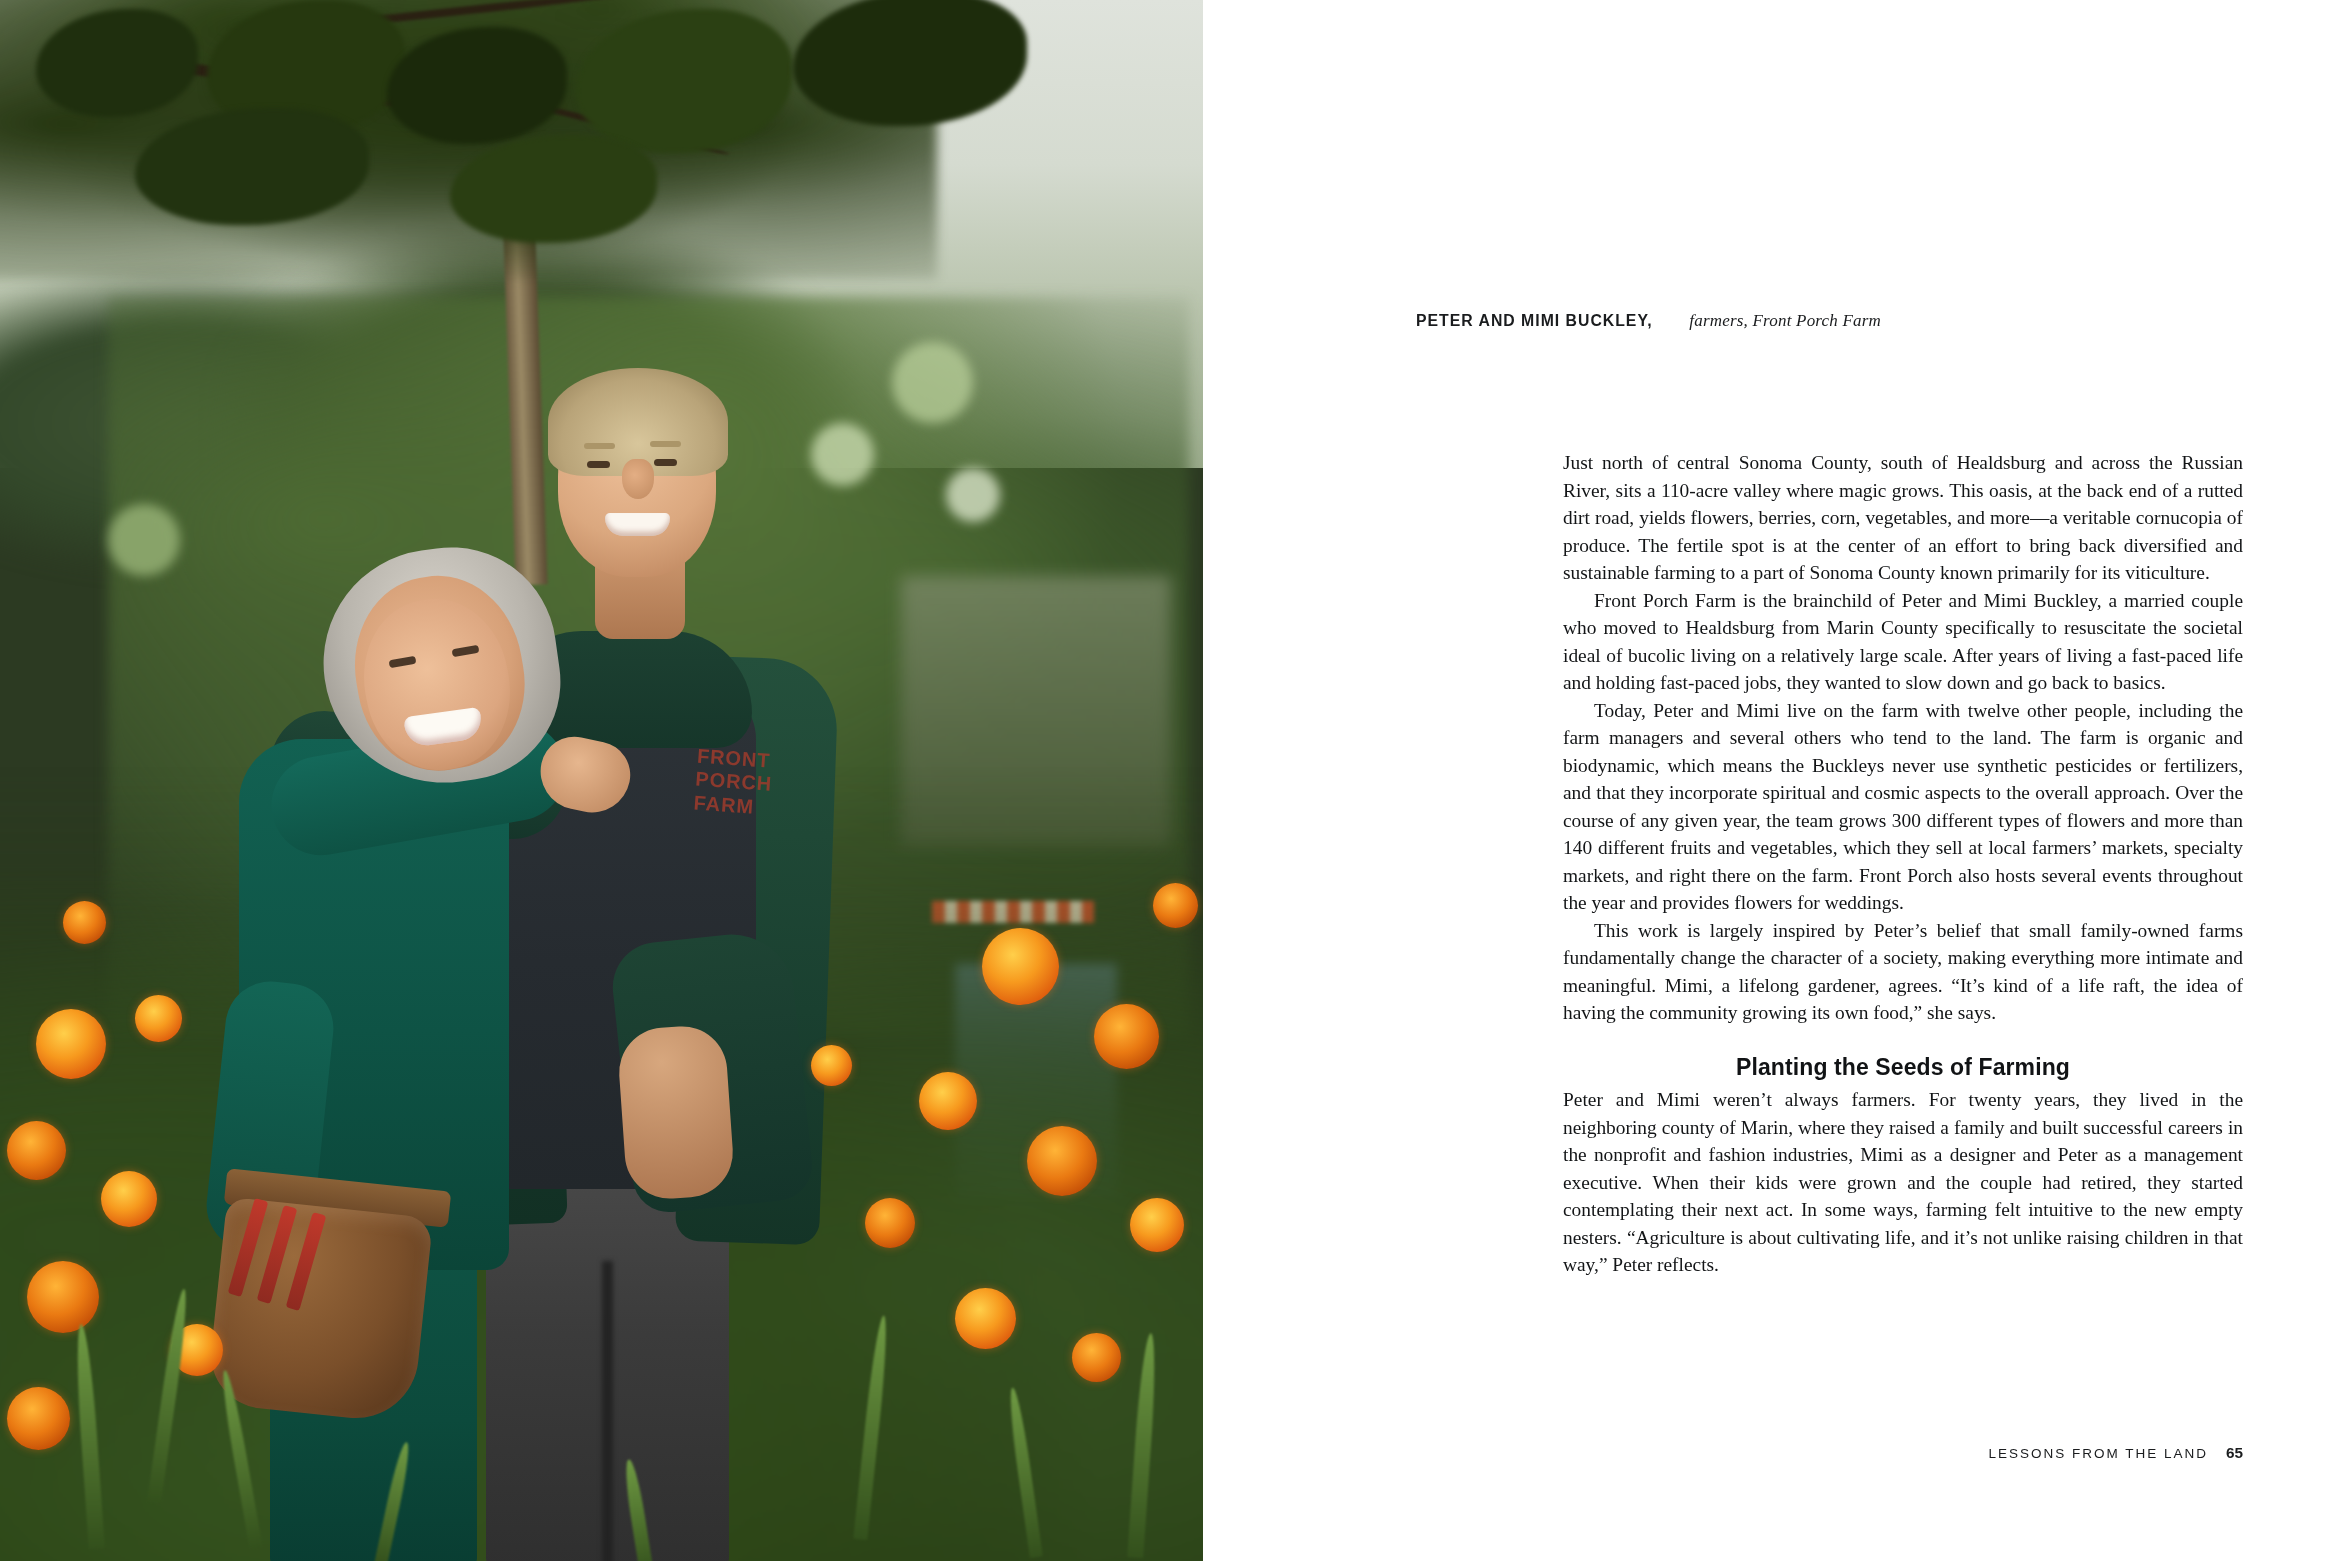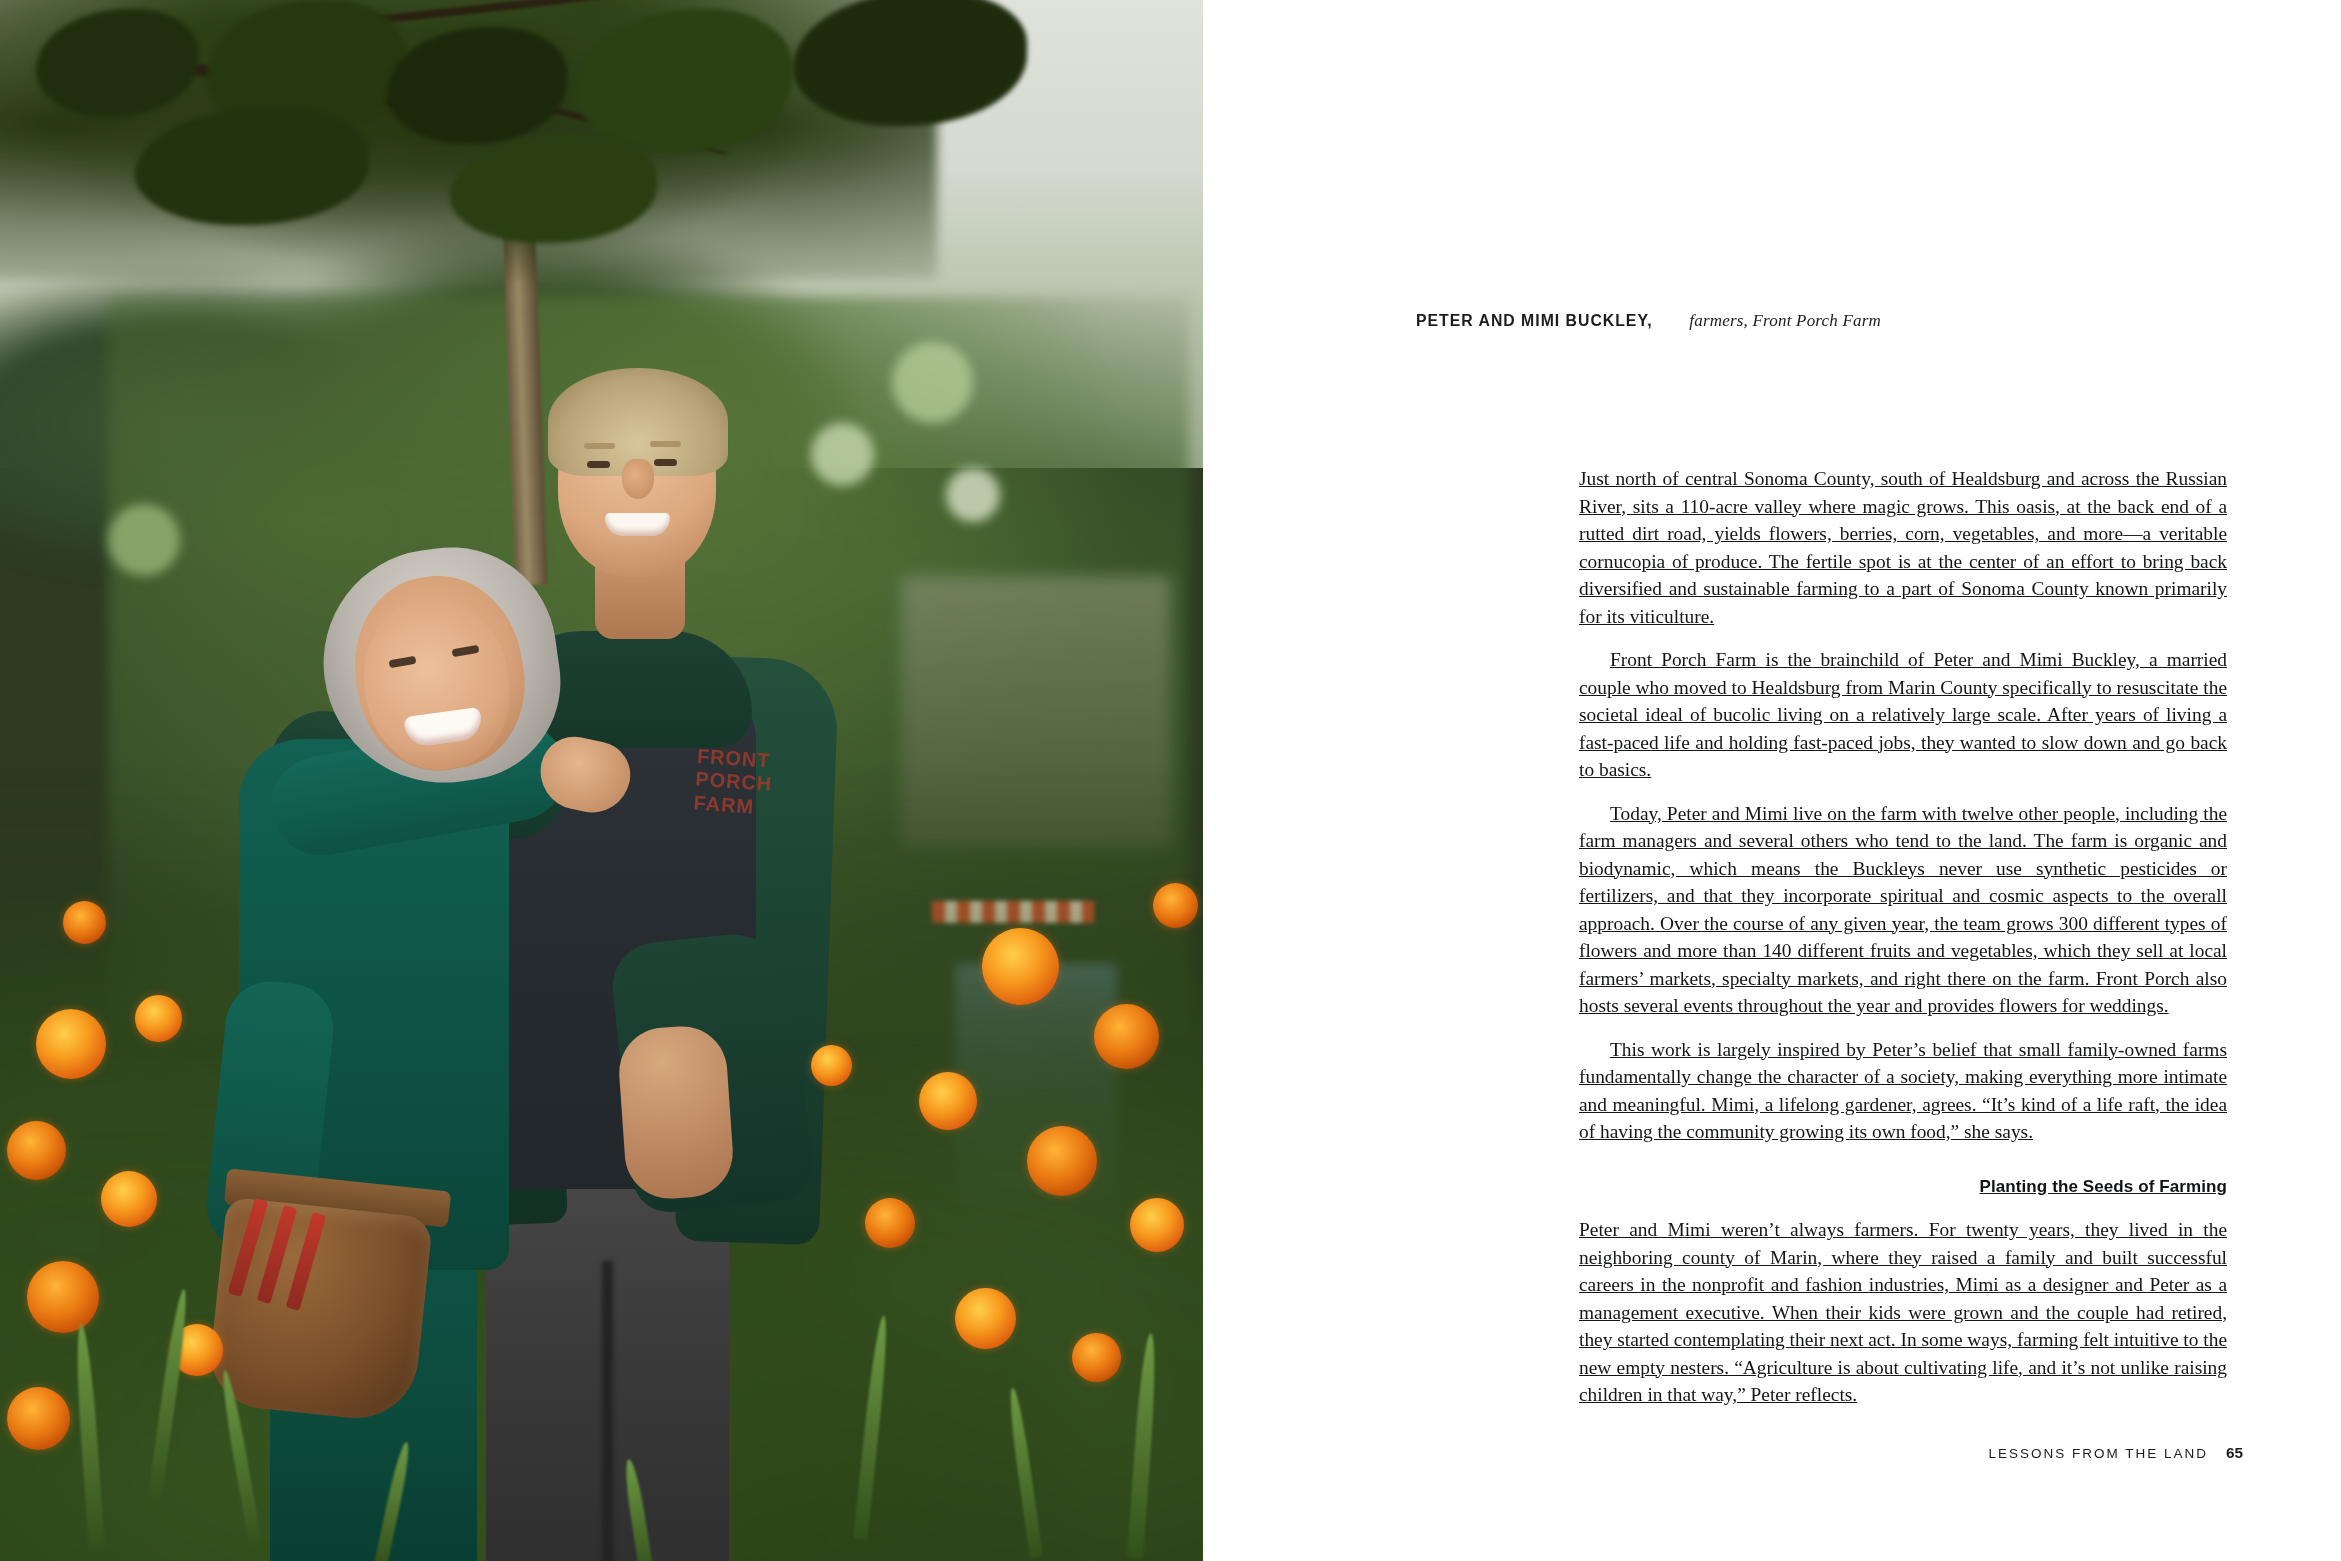--- a/index.html
+++ b/index.html
@@ -365,31 +365,31 @@
     left: 1563px;
     top: 449px;
     width: 680px;
     text-align: justify;
     font-family: "Liberation Serif", serif;
     font-size: 19.4px;
     line-height: 27.5px;
     color: #131517;
     hyphens: auto;
   }
-  .body-col p { margin: 16px; text-decoration: underline; }
+  .body-col p { margin: 0; }
   .body-col p + p { text-indent: 31px; }
   .subhead {
     margin-top: 27px !important;
     margin-bottom: 5.4px !important;
     font-family: "Liberation Sans", sans-serif;
     font-weight: 700;
-    font-size: 17px;
+    font-size: 23px;
     letter-spacing: 0.1px;
     text-indent: 0 !important;
-    text-align: right;
+    text-align: center;
     color: #111315;
   }
   .after-sub { text-indent: 0 !important; }
   .folio {
     position: absolute;
     right: 99px;
     bottom: 99px;
     font-family: "Liberation Sans", sans-serif;
     font-size: 13.5px;
     letter-spacing: 2px;

